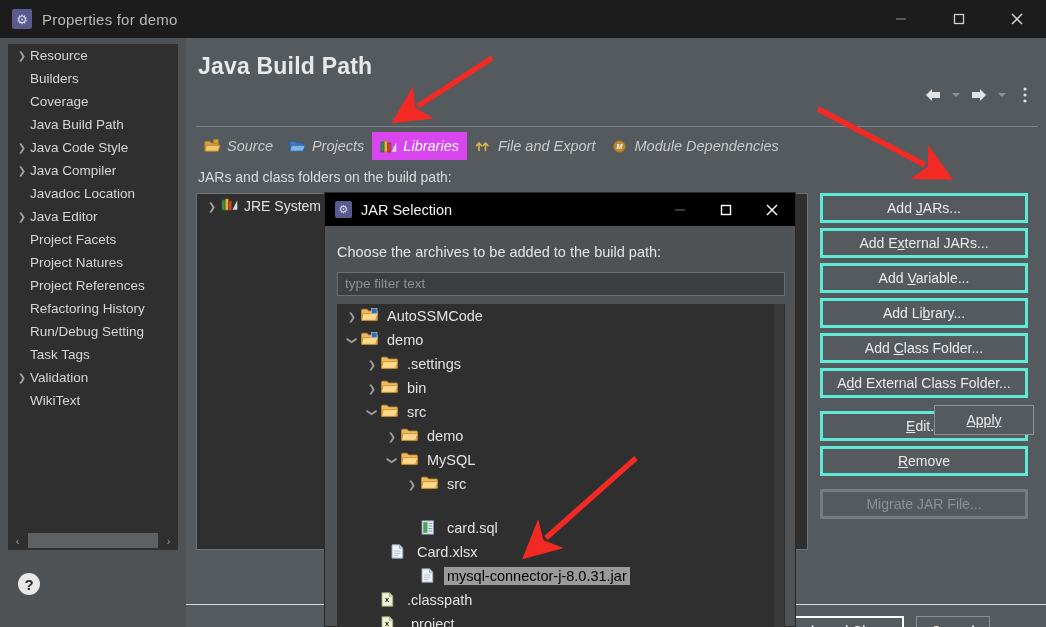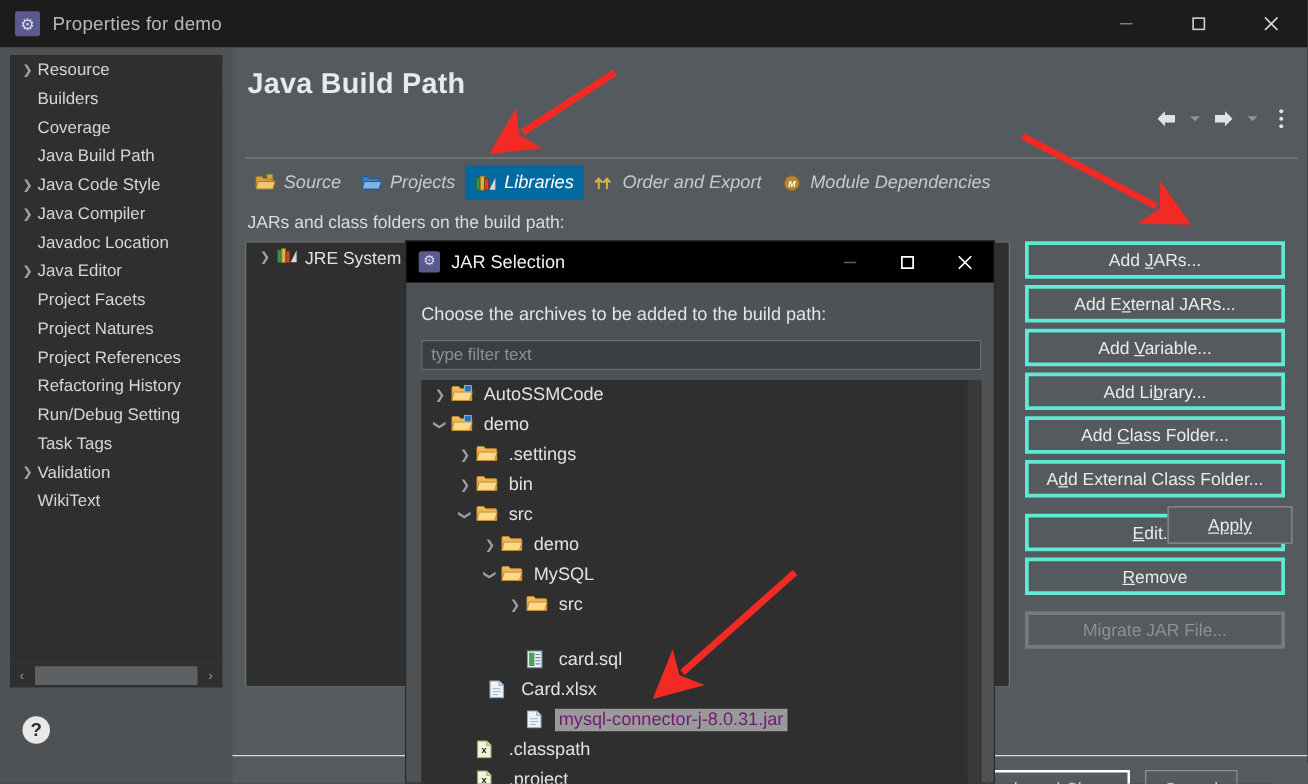--- a/index.html
+++ b/index.html
@@ -88,21 +88,21 @@
   .nav-ic.dim { color: #888d90; width: 16px; }
   .title-rule {
     position: absolute; left: 10px; top: 88px; width: 842px; height: 1px; background: #7e8386;
   }
 
   .tabs { position: absolute; left: 10px; top: 94px; display: flex; align-items: stretch; height: 28px; }
   .tab {
     display: flex; align-items: center; gap: 6px; padding: 0 8px;
     font-size: 14.5px; color: #c9c9c9; white-space: nowrap; font-style: italic;
   }
-  .tab.active { background: #0369a1; color: #ffffff; }
+  .tab.active { background: #d946ef; color: #ffffff; }
   .tab .ticon { width: 17px; height: 15px; flex: 0 0 17px; display: block; }
 
   .list-label {
     position: absolute; left: 12px; top: 131px; font-size: 14px; color: #dcdcdc;
   }
   .jar-list {
     position: absolute; left: 10px; top: 155px; width: 612px; height: 357px;
     background: #2f2f2f; border: 1px solid #6e7376;
   }
   .jar-row {
@@ -162,21 +162,21 @@
     margin: 8px 0 0 12px; width: 448px; height: 333px;
     background: #2f2f2f; overflow: hidden; position: relative;
   }
   .dtree-row {
     display: flex; align-items: center; height: 24px; color: #e2e2e2;
     font-size: 14.5px; white-space: nowrap;
   }
   .dtree-row .twisty { width: 18px; flex: 0 0 18px; color: #9d9d9d; font-size: 10px; text-align: center; }
   .dtree-row .dicon { width: 18px; height: 16px; flex: 0 0 18px; margin-right: 5px; }
   .dtree-row .dlbl { padding: 1px 3px; }
-  .dtree-row.selected .dlbl { background: #9a9a9a; color: #701a75; }
+  .dtree-row.selected .dlbl { background: #9a9a9a; color: #000000; }
   .dlg-scrollbar {
     position: absolute; right: 1px; top: 0; width: 10px; height: 333px; background: #3a3a3a;
   }
 
   
   .annot { position: absolute; left: 0; top: 0; width: 1046px; height: 627px; pointer-events: none; }
 </style>
 </head>
 <body>
 
@@ -349,21 +349,21 @@
           </span>
           <span>Libraries</span>
         </div>
         <div class="tab">
           <span>
             <svg class="ticon" width="17" height="15" viewBox="0 0 17 15">
               <path d="M4 11.5 L4 4 M4 4 L1.6 6.6 M4 4 L6.4 6.6" stroke="#d9b34a" stroke-width="1.6" fill="none" stroke-linecap="round"></path>
               <path d="M10.5 11.5 L10.5 4 M10.5 4 L8.1 6.6 M10.5 4 L12.9 6.6" stroke="#d9b34a" stroke-width="1.6" fill="none" stroke-linecap="round"></path>
             </svg>
           </span>
-          <span>Order and Export</span>
+          <span>File and Export</span>
         </div>
         <div class="tab">
           <span>
             <svg class="ticon" width="17" height="15" viewBox="0 0 17 15">
               <circle cx="8.5" cy="7.5" r="6" fill="#b98a33" stroke="#8a631e" stroke-width="0.9"></circle>
               <text x="8.5" y="10.3" font-size="7" font-family="Liberation Sans, sans-serif" fill="#ffffff" text-anchor="middle" font-weight="bold">M</text>
             </svg>
           </span>
           <span>Module Dependencies</span>
         </div>

